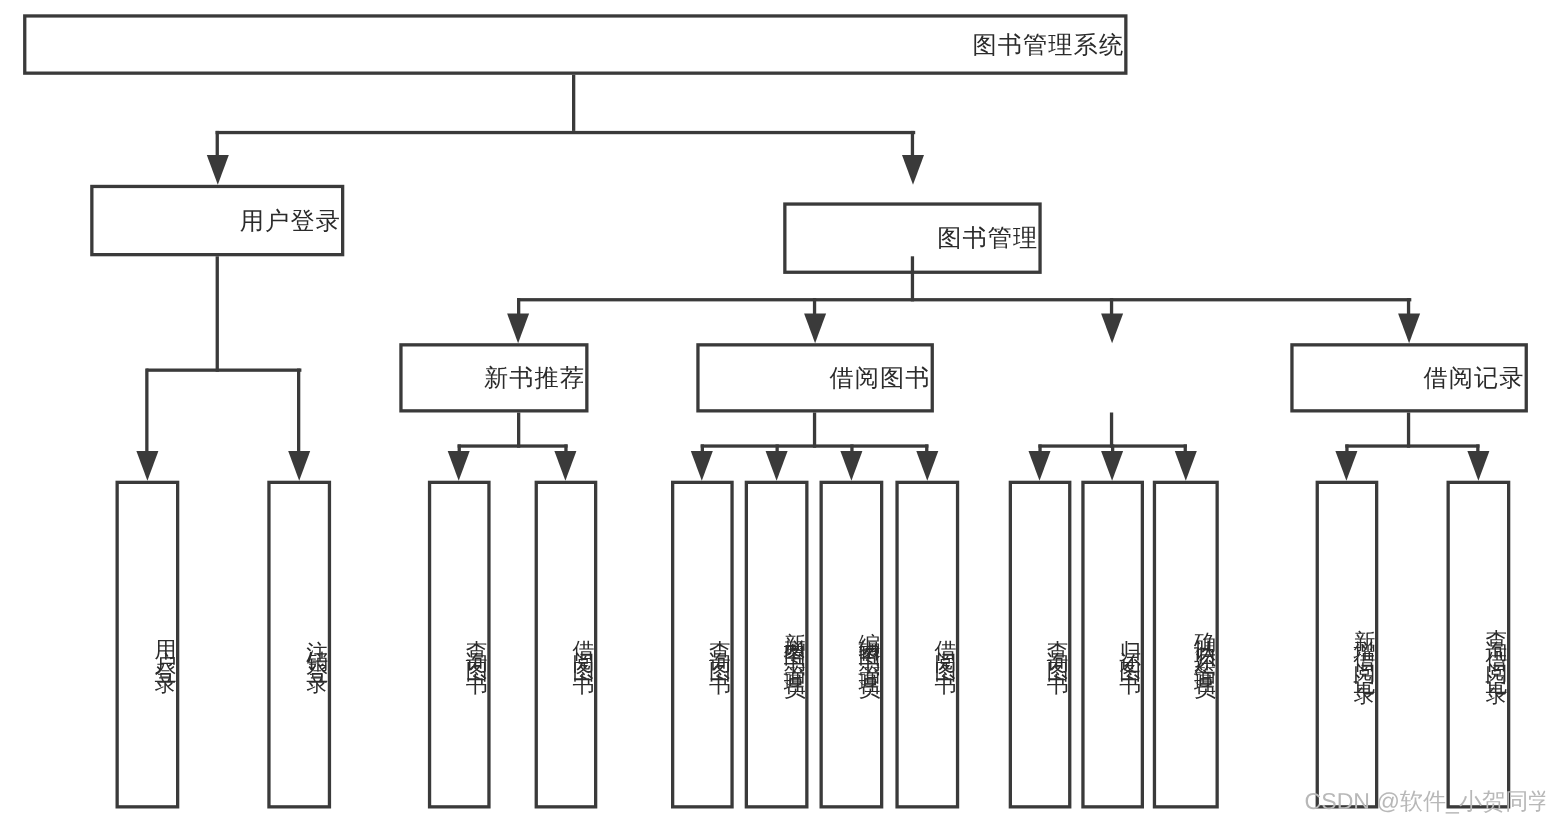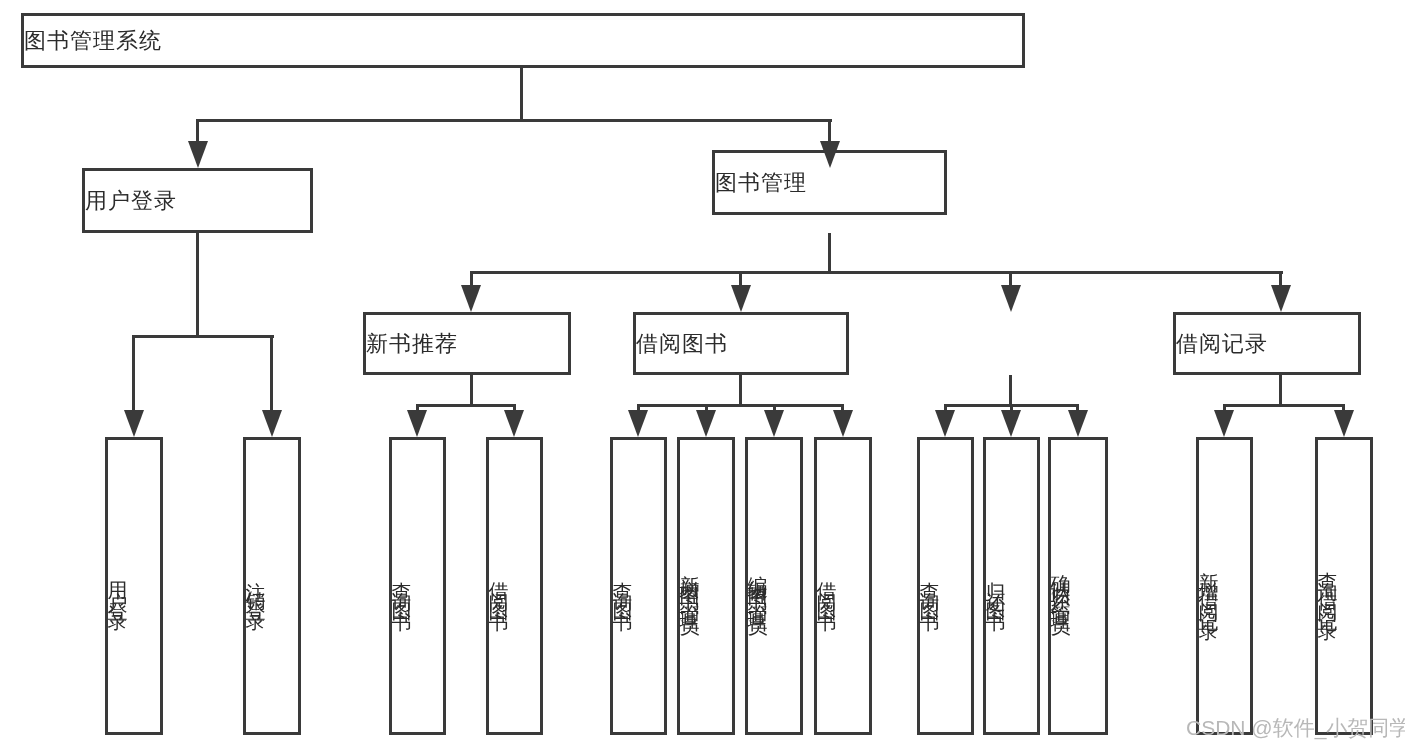--- a/index.html
+++ b/index.html
@@ -15,21 +15,21 @@
     background:var(--bg);
     font-family:"Liberation Sans","DejaVu Sans",sans-serif;
     color:var(--text);
     overflow:hidden;
   }
   .box{
     position:absolute;
     box-sizing:border-box;
     border:3px solid var(--line);
     background:#fff;
-    display:flex;align-items:center;justify-content:flex-start;
+    display:flex;align-items:center;justify-content:flex-end;
   }
   .hbox{font-size:22px;letter-spacing:1px;}
   .vbox{height:298px;}
   .vtext{
     writing-mode:vertical-rl;
     text-orientation:mixed;
     font-size:20px;
     letter-spacing:10px;
     line-height:1;
   }
@@ -55,31 +55,31 @@
 
 <div id="stage">
 
   <div class="box hbox" style="left:21px;top:13px;width:1004px;height:55px">
     <span>图书管理系统</span>
   </div>
 
   <div class="box hbox" style="left:82px;top:168px;width:231px;height:65px">
     <span>用户登录</span>
   </div>
-  <div class="box hbox" style="left:712px;top:150px;width:235px;height:65px">
+  <div class="box hbox" style="left:712px;top:184px;width:235px;height:65px">
     <span>图书管理</span>
   </div>
 
-  <div class="box hbox" style="left:363px;top:312px;width:208px;height:63px">
+  <div class="box hbox" style="left:363px;top:312px;width:172px;height:63px">
     <span>新书推荐</span>
   </div>
   <div class="box hbox" style="left:633px;top:312px;width:216px;height:63px">
     <span>借阅图书</span>
   </div>
-  <div class="box hbox" style="left:1173px;top:312px;width:188px;height:63px">
+  <div class="box hbox" style="left:1173px;top:312px;width:216px;height:63px">
     <span>借阅记录</span>
   </div>
 
   <div class="box vbox" style="left:105px;top:437px;width:58px">
     <span class="vtext">用户登录</span>
   </div>
   <div class="box vbox" style="left:243px;top:437px;width:58px">
     <span class="vtext">注销登录</span>
   </div>
 

